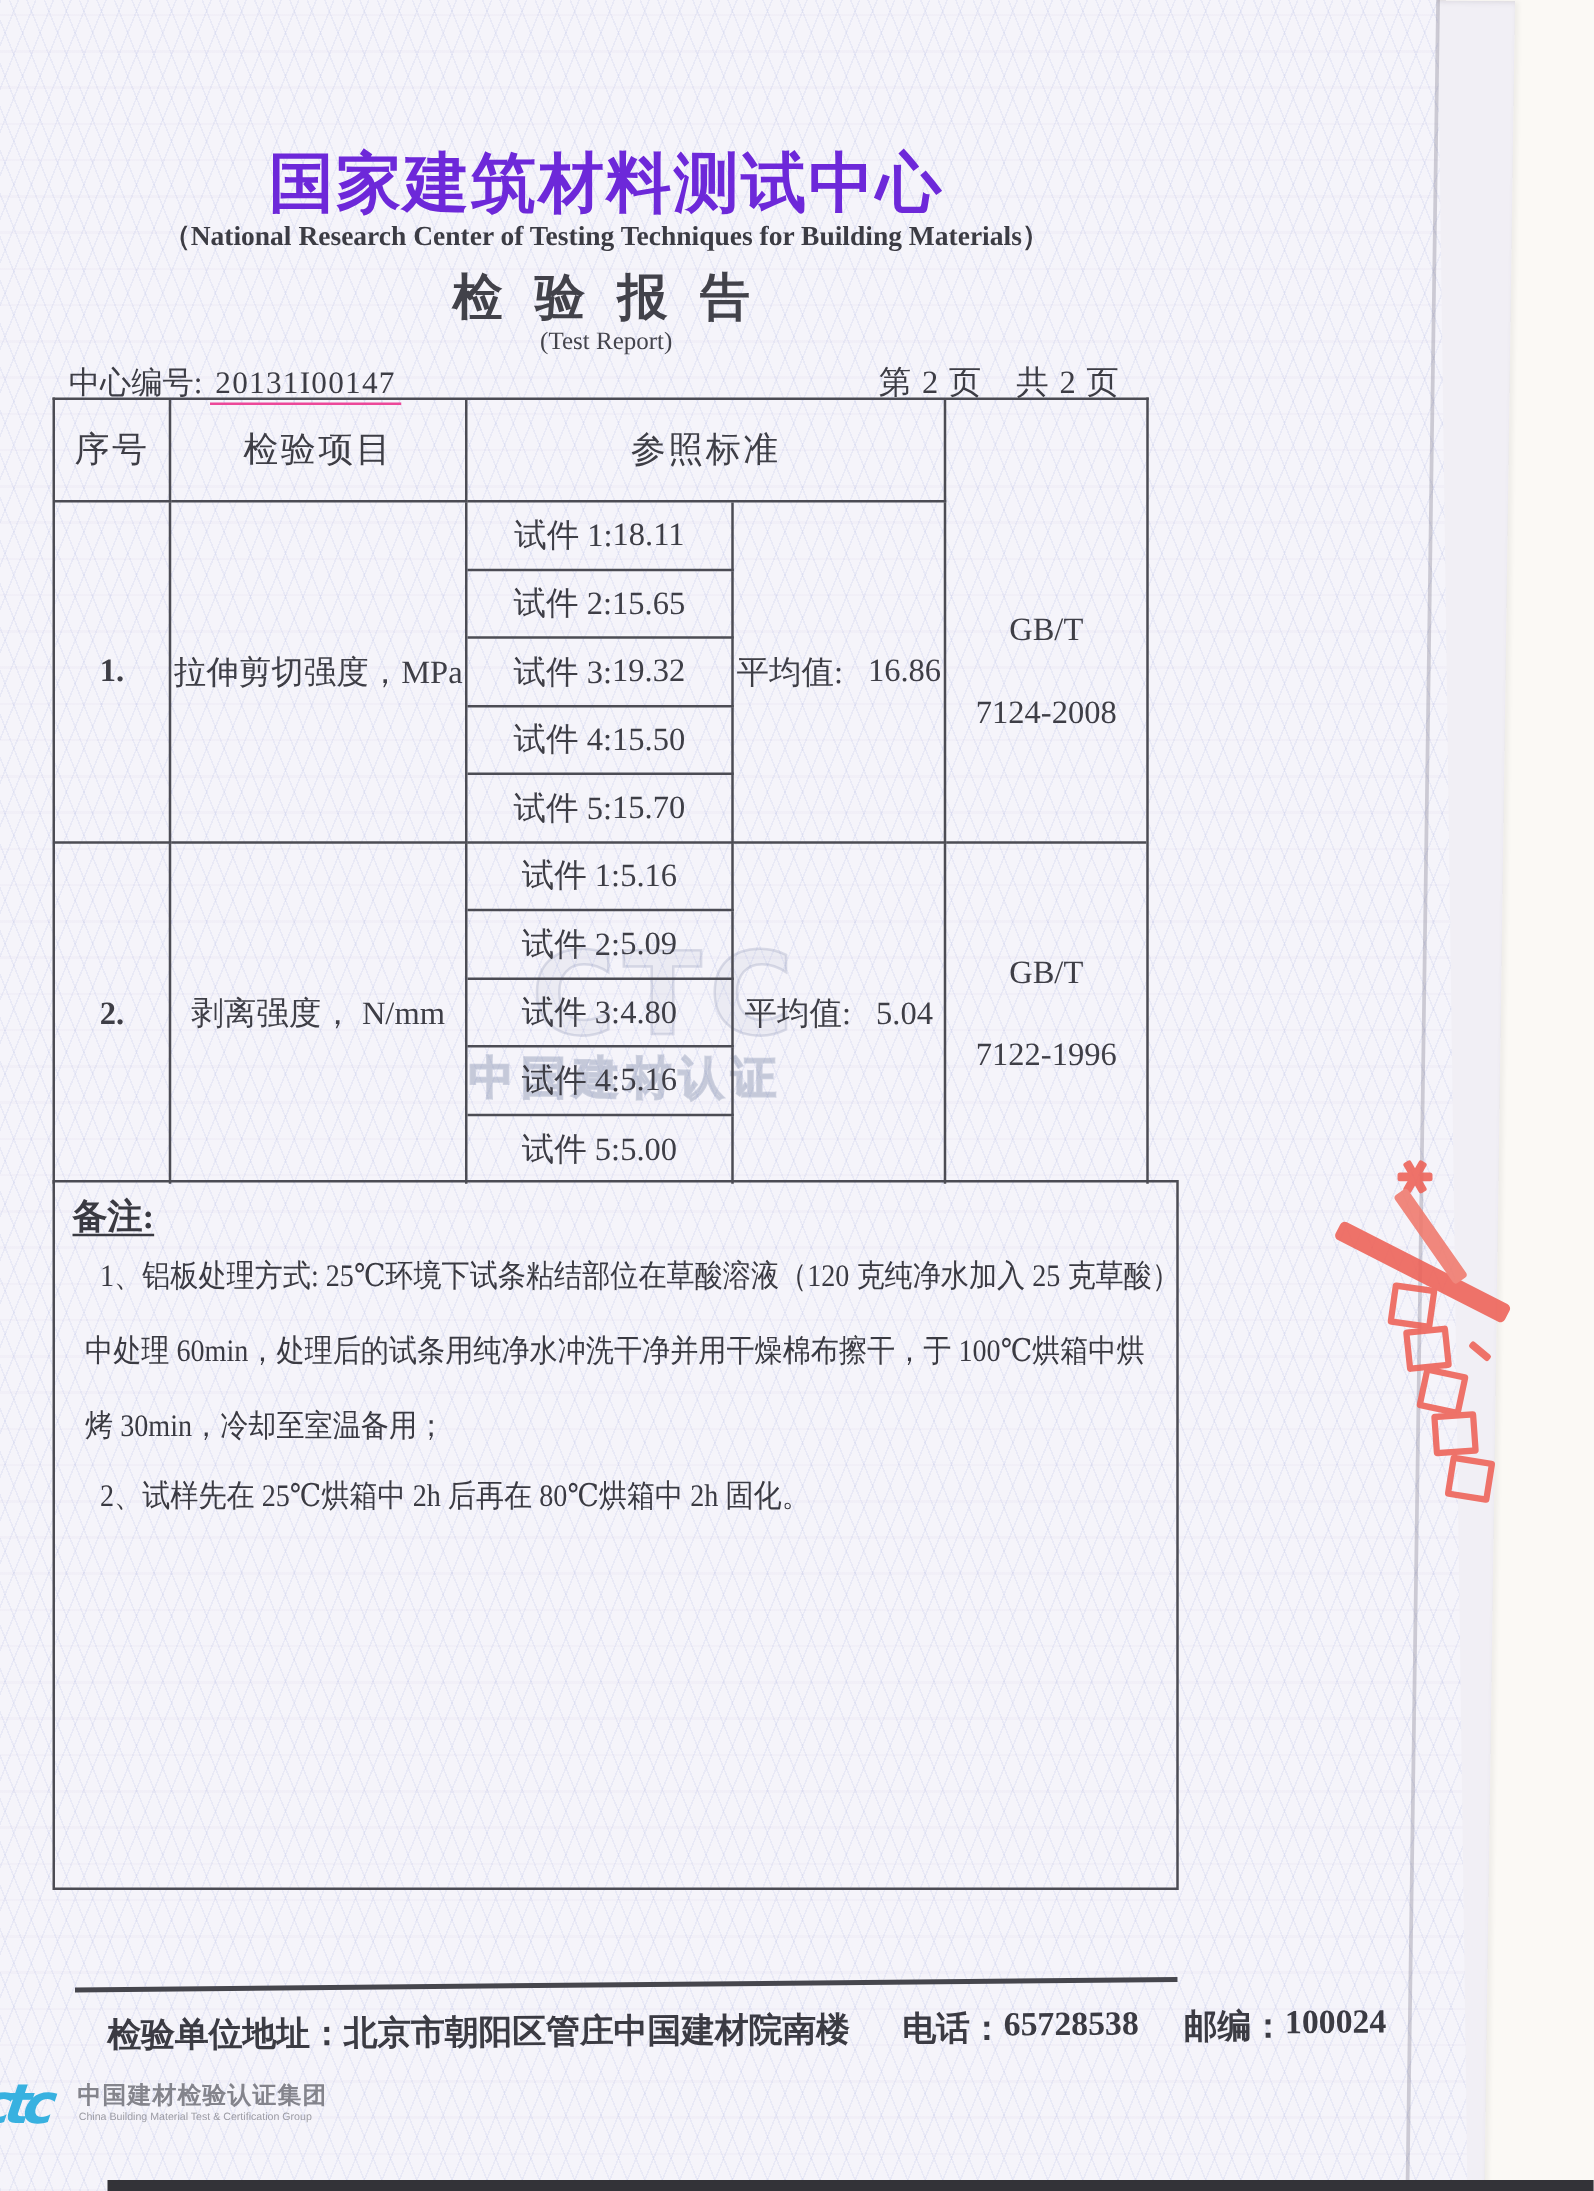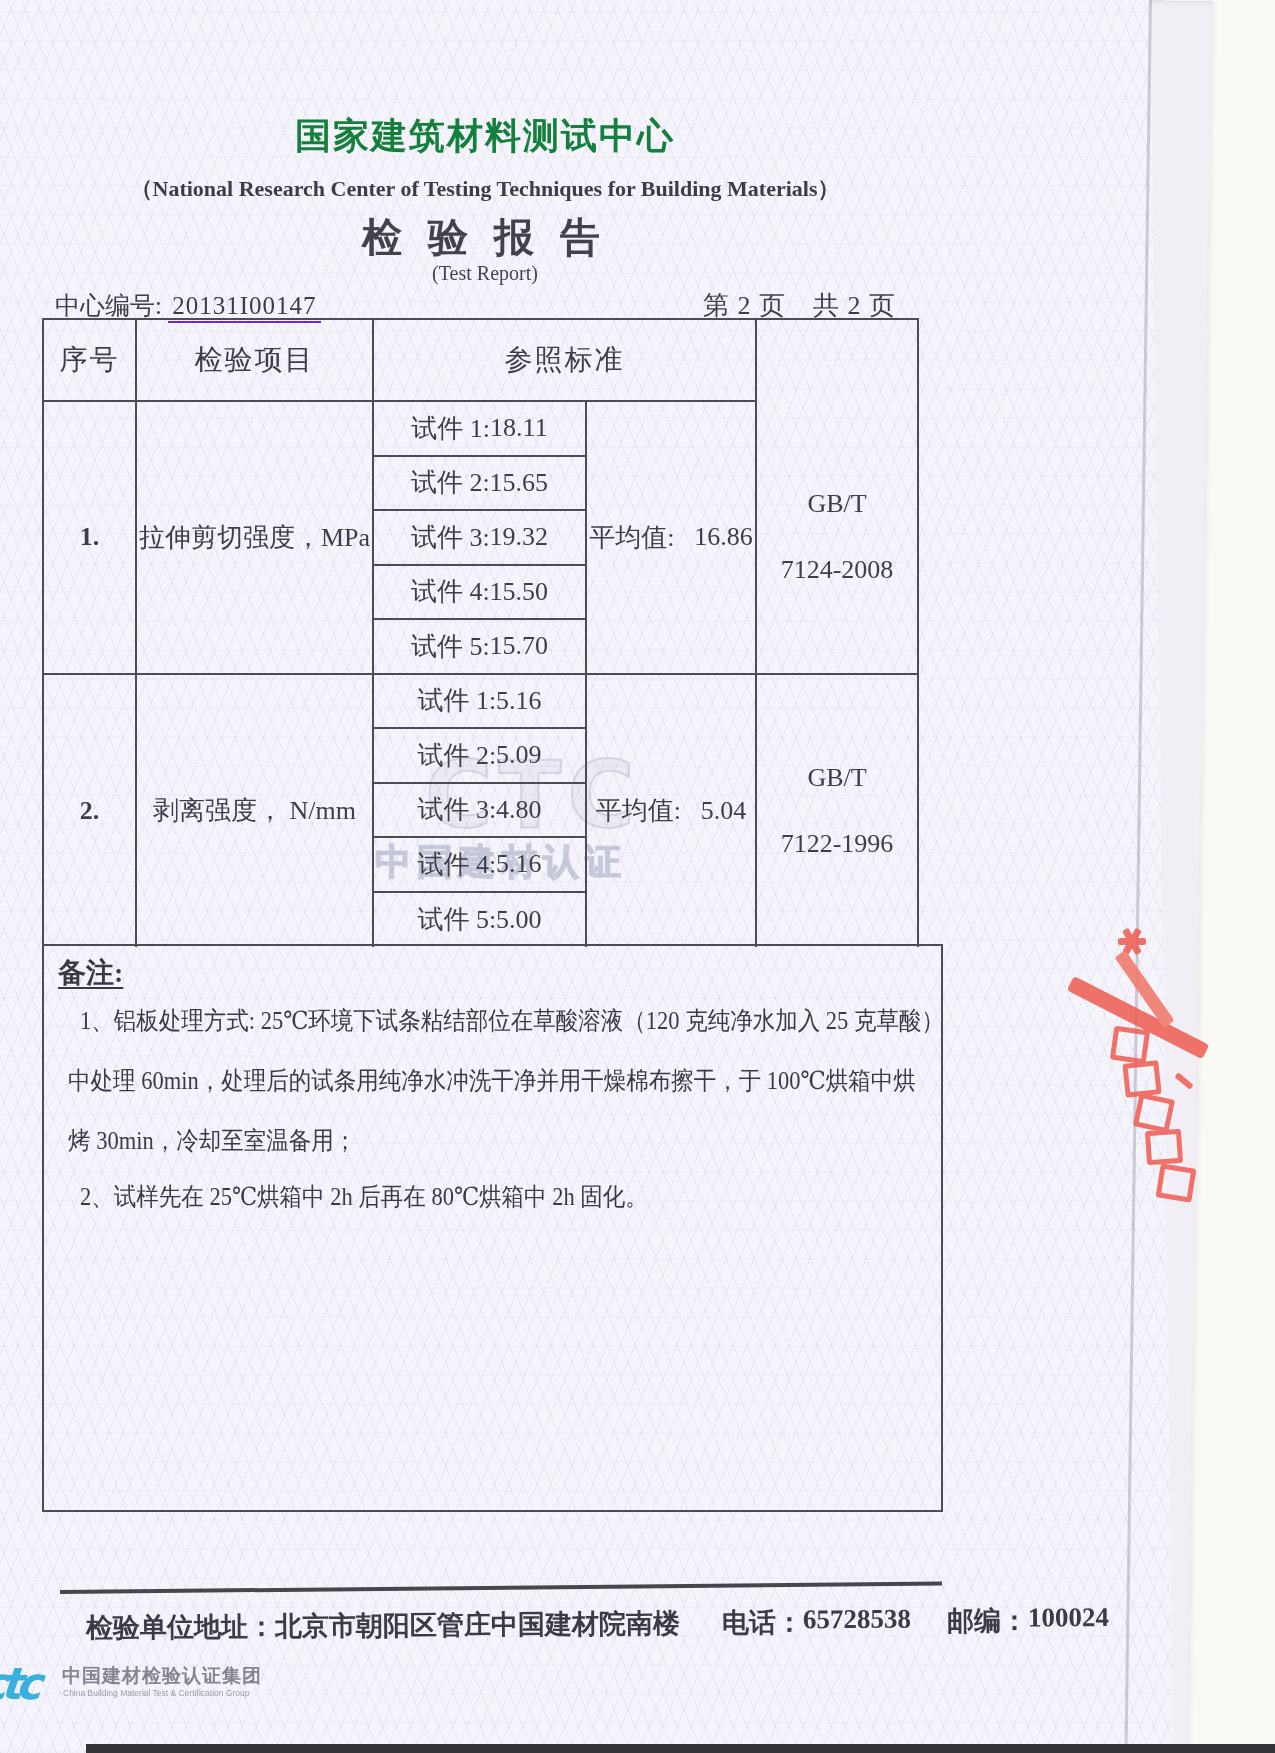--- a/index.html
+++ b/index.html
@@ -29,26 +29,26 @@
     position:absolute;left:1149px;top:-4px;width:3px;height:1765px;z-index:4;
     background:rgba(110,105,125,.30);
     transform:rotate(0.8deg);transform-origin:top left;
   }
   .bottom-bar{
     position:absolute;left:86px;bottom:0;width:1189px;height:9px;z-index:7;
     background:#333338;
   }
   
   .head-wrap{position:absolute;left:30px;top:0;width:910px;z-index:2;text-align:center;}
-  .org-cn{position:absolute;left:0;right:0;top:112px;font-size:36px;font-weight:bold;letter-spacing:2px;color:#15803d;}
+  .org-cn{position:absolute;left:0;right:0;top:112px;font-size:52px;font-weight:bold;letter-spacing:2px;color:#6d28d9;}
   .org-en{position:absolute;left:0;right:0;top:174px;font-size:22px;font-weight:bold;color:#3c3c44;}
   .title-cn{position:absolute;left:0;right:0;top:210px;font-size:40px;font-weight:bold;letter-spacing:8px;color:#42424a;}
   .title-en{position:absolute;left:0;right:0;top:262px;font-size:20px;color:#44444c;}
   .center-no{position:absolute;left:55px;top:289px;z-index:2;font-size:25px;}
-  .center-no .val{border-bottom:2px solid #6d28d9;padding:0 4px 2px 4px;letter-spacing:1px;}
+  .center-no .val{border-bottom:2px solid #ec4899;padding:0 4px 2px 4px;letter-spacing:1px;}
   .page-info{position:absolute;left:703px;top:288px;z-index:2;font-size:26px;letter-spacing:1px;}
   
   .tbl{
     position:absolute;left:42px;top:318px;z-index:2;
     display:grid;
     grid-template-columns:93px 237px 213px 170px 160px;
     grid-template-rows:82px repeat(10,54.5px);
     border:2.5px solid #4c4c54;border-bottom:none;
     color:#3e3e46;
   }

